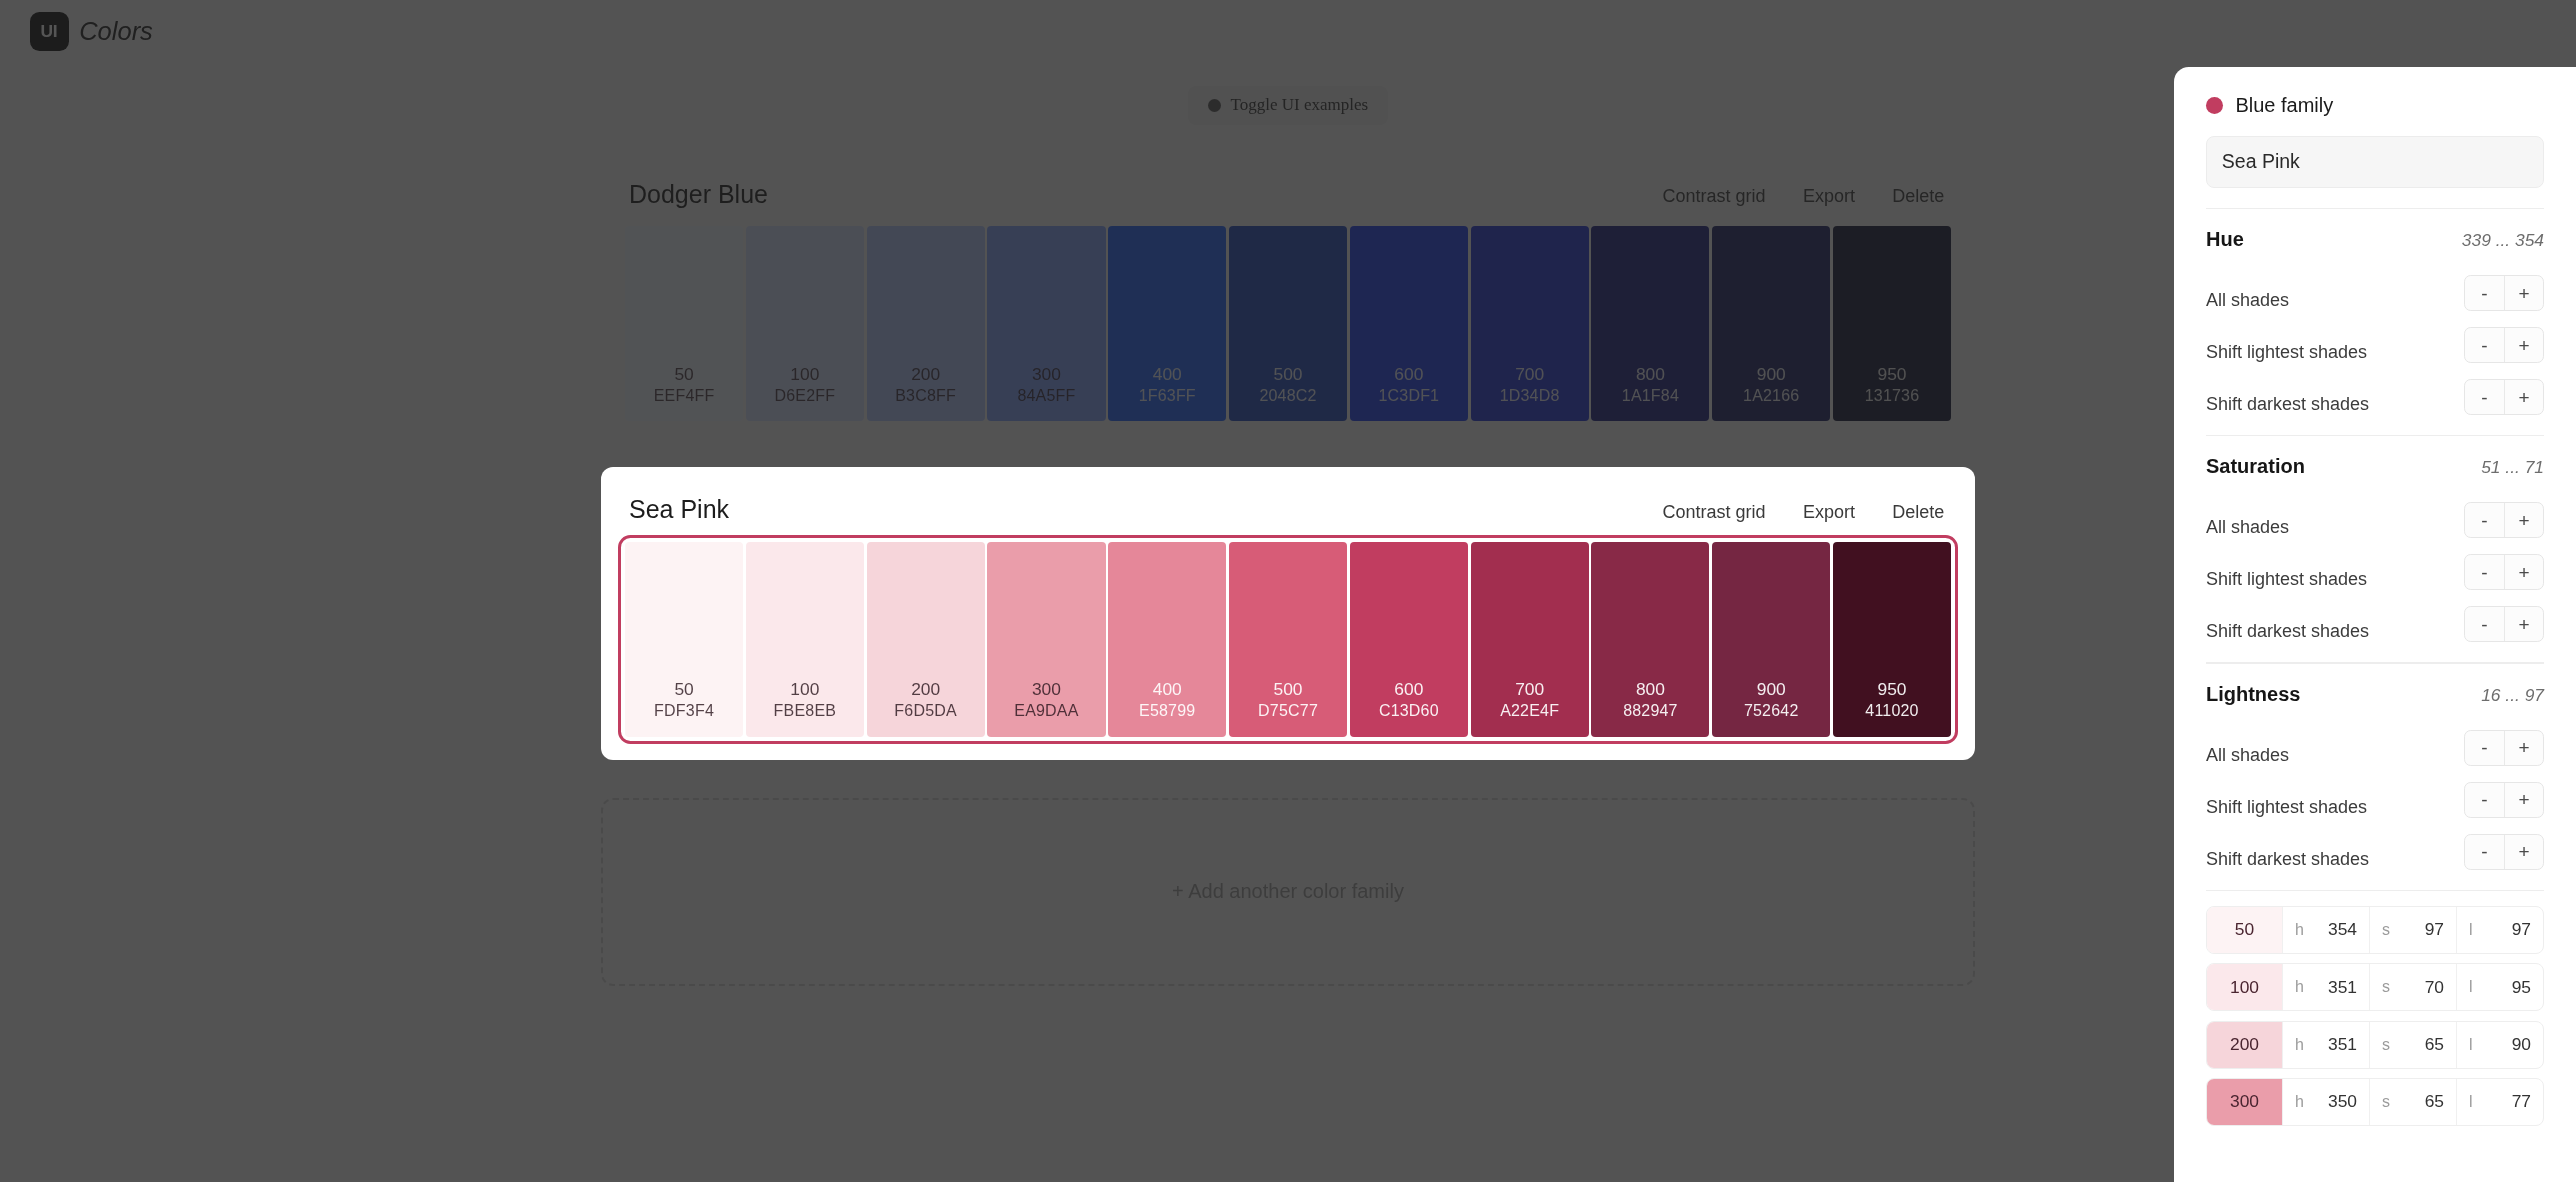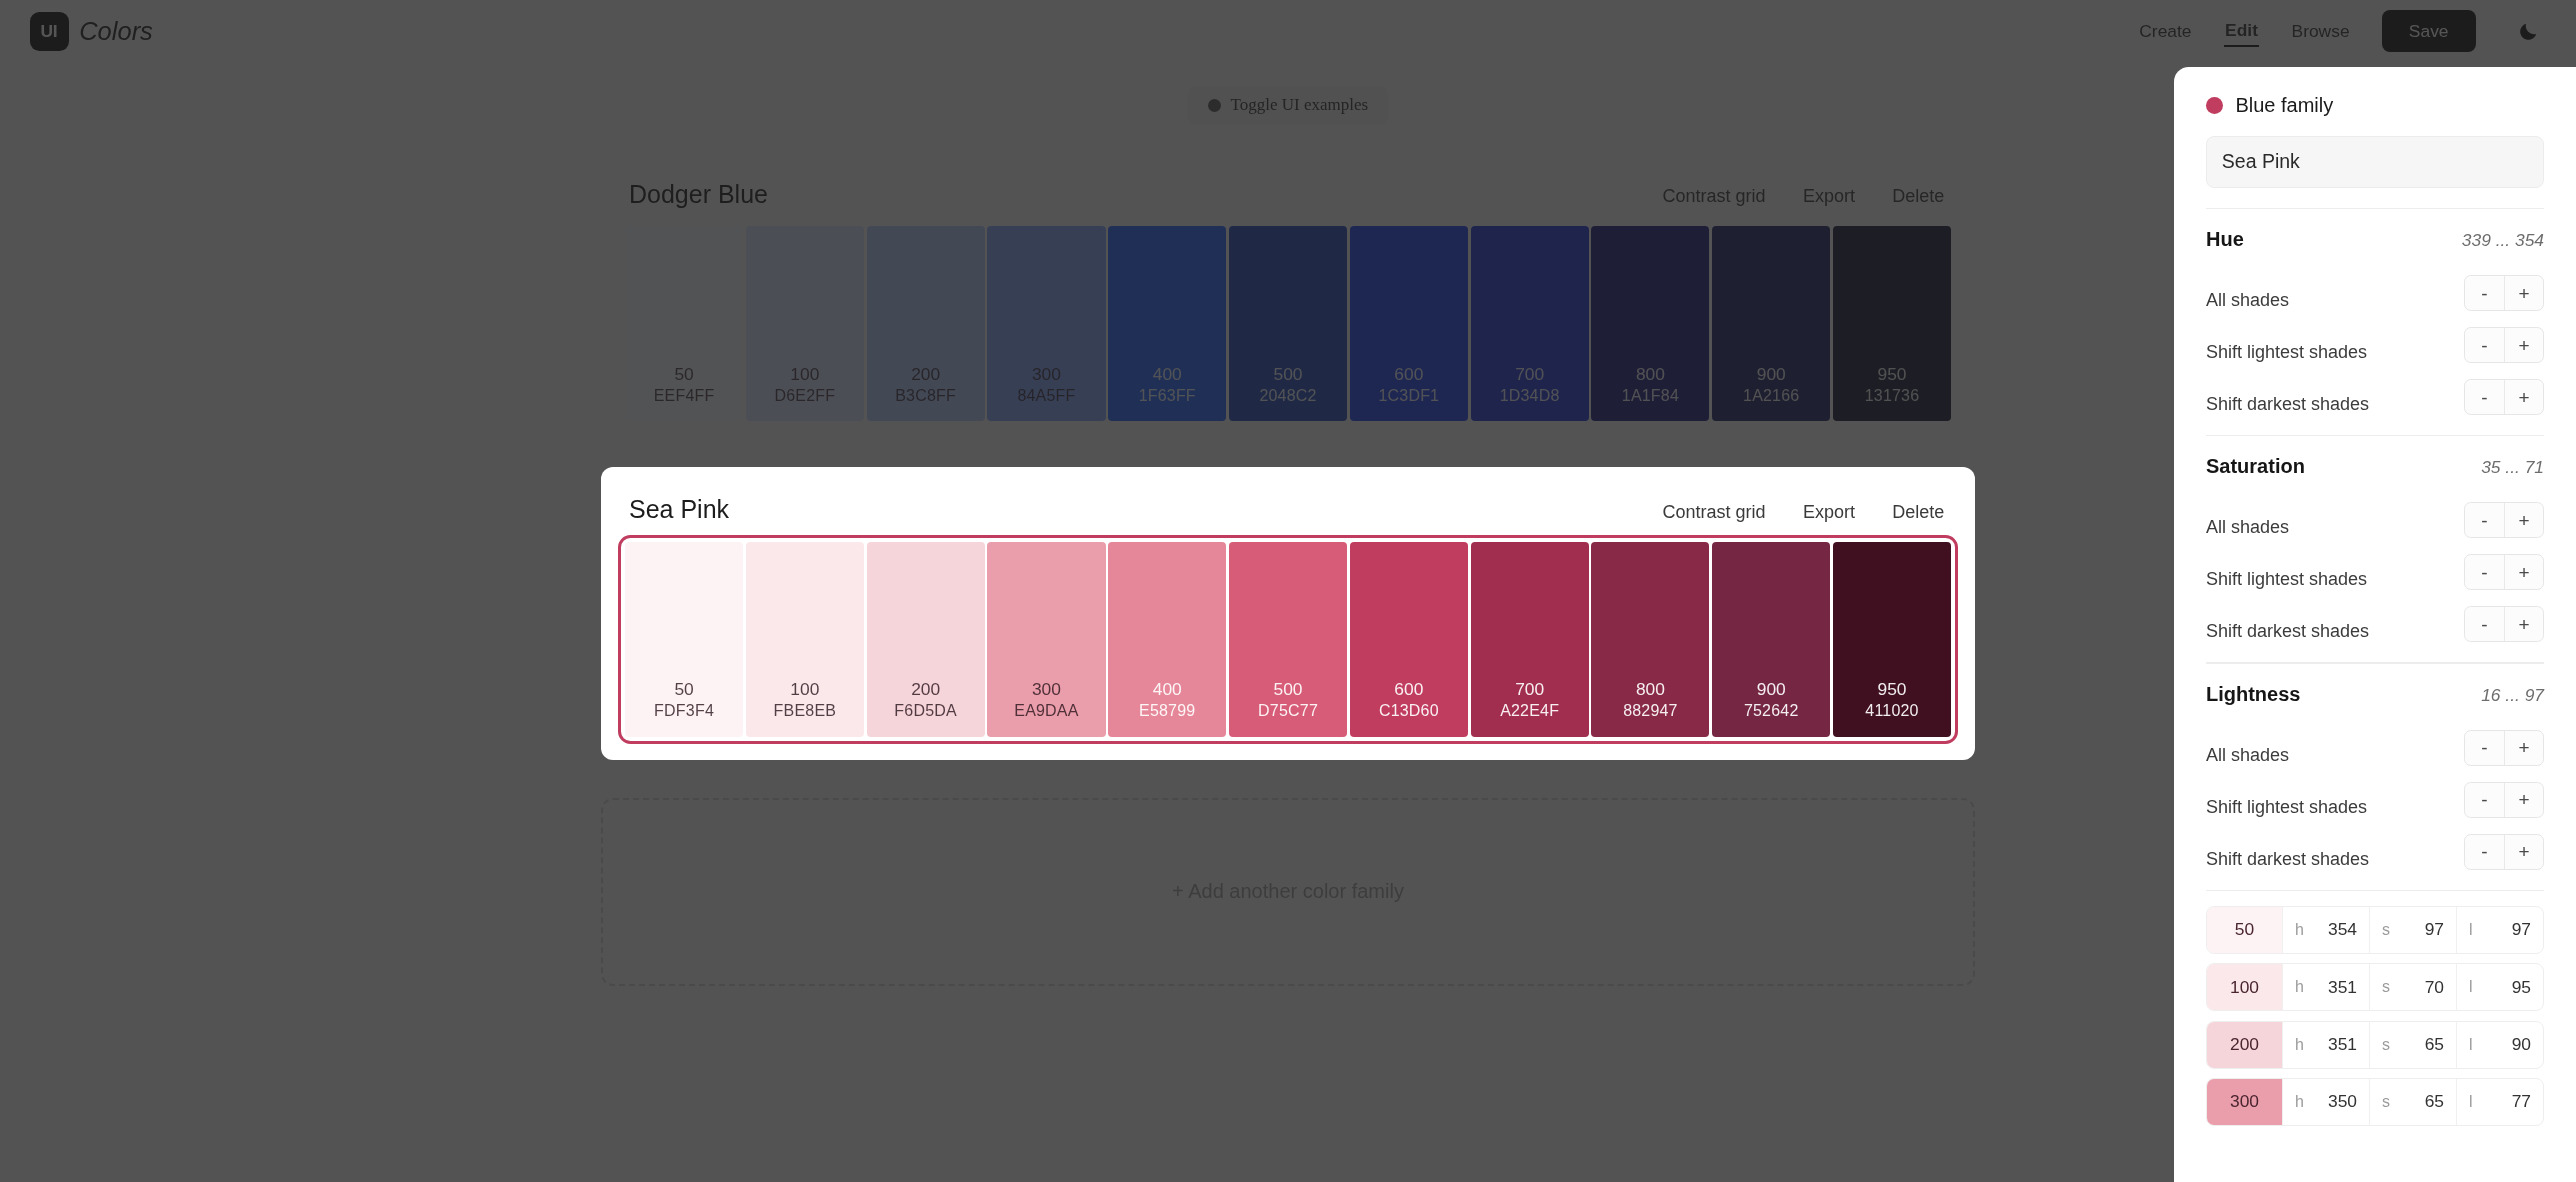--- a/index.html
+++ b/index.html
@@ -194,31 +194,20 @@
 </head>
 <body>
 
 <div class="app">
 
   <div class="topbar">
     <div class="brand">
       <div class="brand-logo">UI</div>
       <div class="brand-name">Colors</div>
     </div>
-    <div class="topnav">
-      <a class="topnav-link" href="#">Create</a>
-      <a class="topnav-link active" href="#">Edit</a>
-      <a class="topnav-link" href="#">Browse</a>
-      <button class="save-btn">Save</button>
-      <div class="theme-toggle">
-        <svg width="23" height="23" viewBox="0 0 24 24" aria-hidden="true">
-          <path d="M20 14.5A8.5 8.5 0 0 1 9.5 4a8.5 8.5 0 1 0 10.5 10.5z" fill="#111"></path>
-        </svg>
-      </div>
-    </div>
   </div>
 
   <div class="main">
 
     <button class="toggle-examples">
       <span class="toggle-dot"></span>
       <span>Toggle UI examples</span>
     </button>
 
     <div class="family-card plain">
@@ -375,21 +364,21 @@
             <div class="stepper">
               <button>-</button>
               <button>+</button>
             </div>
           </div>
           <div class="panel-sep"></div>
         </div>
         <div class="group">
           <div class="group-head">
             <div class="group-title">Saturation</div>
-            <div class="group-range">35 ... 71</div>
+            <div class="group-range">51 ... 71</div>
           </div>
           <div class="ctrl-row">
             <div class="ctrl-label">All shades</div>
             <div class="stepper">
               <button>-</button>
               <button>+</button>
             </div>
           </div>
           <div class="ctrl-row">
             <div class="ctrl-label">Shift lightest shades</div>

